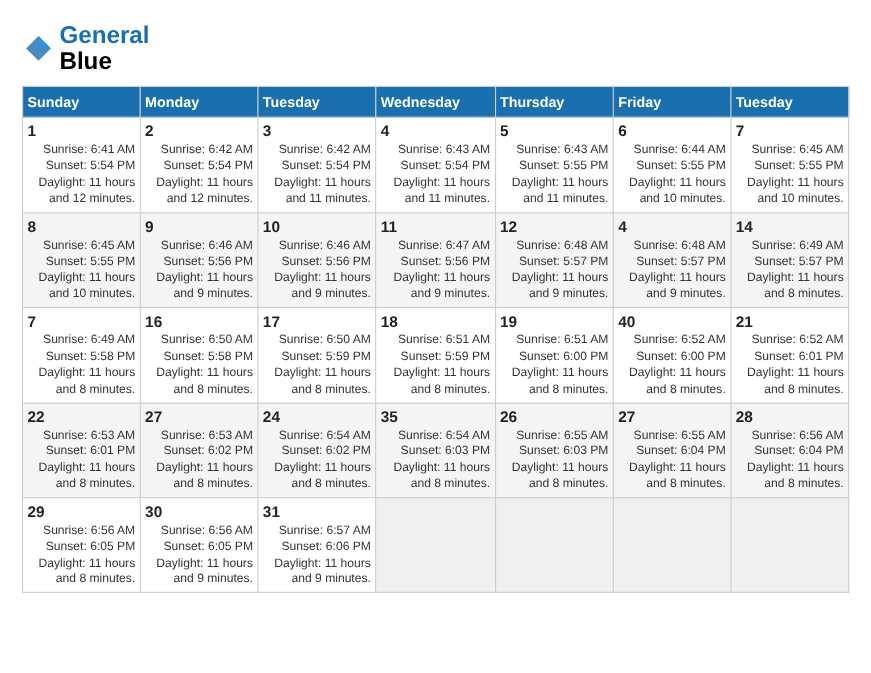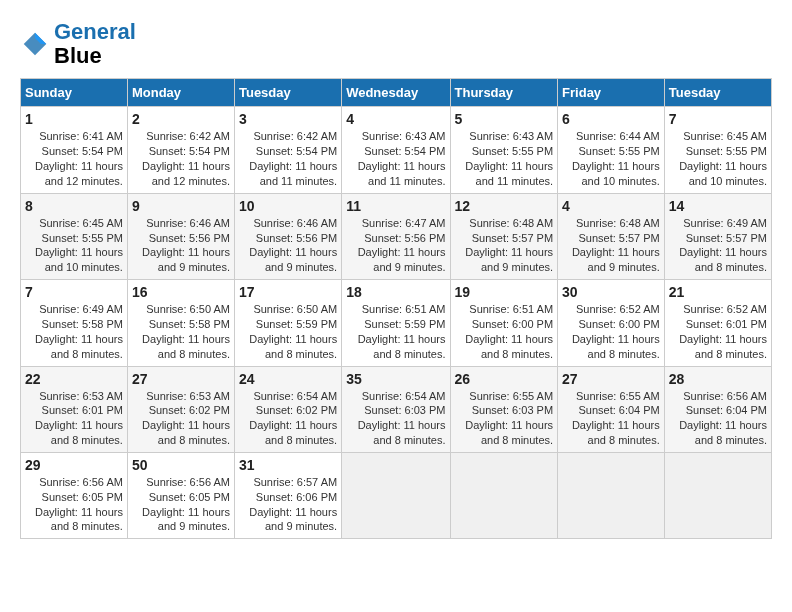--- a/index.html
+++ b/index.html
@@ -255,21 +255,21 @@
 and 8 minutes.</div>
         </td>
         <td>
           <span class="day-num">19</span>
           <div class="day-info" style="white-space: pre-line;">Sunrise: 6:51 AM
 Sunset: 6:00 PM
 Daylight: 11 hours
 and 8 minutes.</div>
         </td>
         <td>
-          <span class="day-num">30</span>
+          <span class="day-num">40</span>
           <div class="day-info" style="white-space: pre-line;">Sunrise: 6:52 AM
 Sunset: 6:00 PM
 Daylight: 11 hours
 and 8 minutes.</div>
         </td>
         <td>
           <span class="day-num">21</span>
           <div class="day-info" style="white-space: pre-line;">Sunrise: 6:52 AM
 Sunset: 6:01 PM
 Daylight: 11 hours
@@ -329,21 +329,21 @@
       </tr>
       <tr>
         <td>
           <span class="day-num">29</span>
           <div class="day-info" style="white-space: pre-line;">Sunrise: 6:56 AM
 Sunset: 6:05 PM
 Daylight: 11 hours
 and 8 minutes.</div>
         </td>
         <td>
-          <span class="day-num">50</span>
+          <span class="day-num">30</span>
           <div class="day-info" style="white-space: pre-line;">Sunrise: 6:56 AM
 Sunset: 6:05 PM
 Daylight: 11 hours
 and 9 minutes.</div>
         </td>
         <td>
           <span class="day-num">31</span>
           <div class="day-info" style="white-space: pre-line;">Sunrise: 6:57 AM
 Sunset: 6:06 PM
 Daylight: 11 hours

